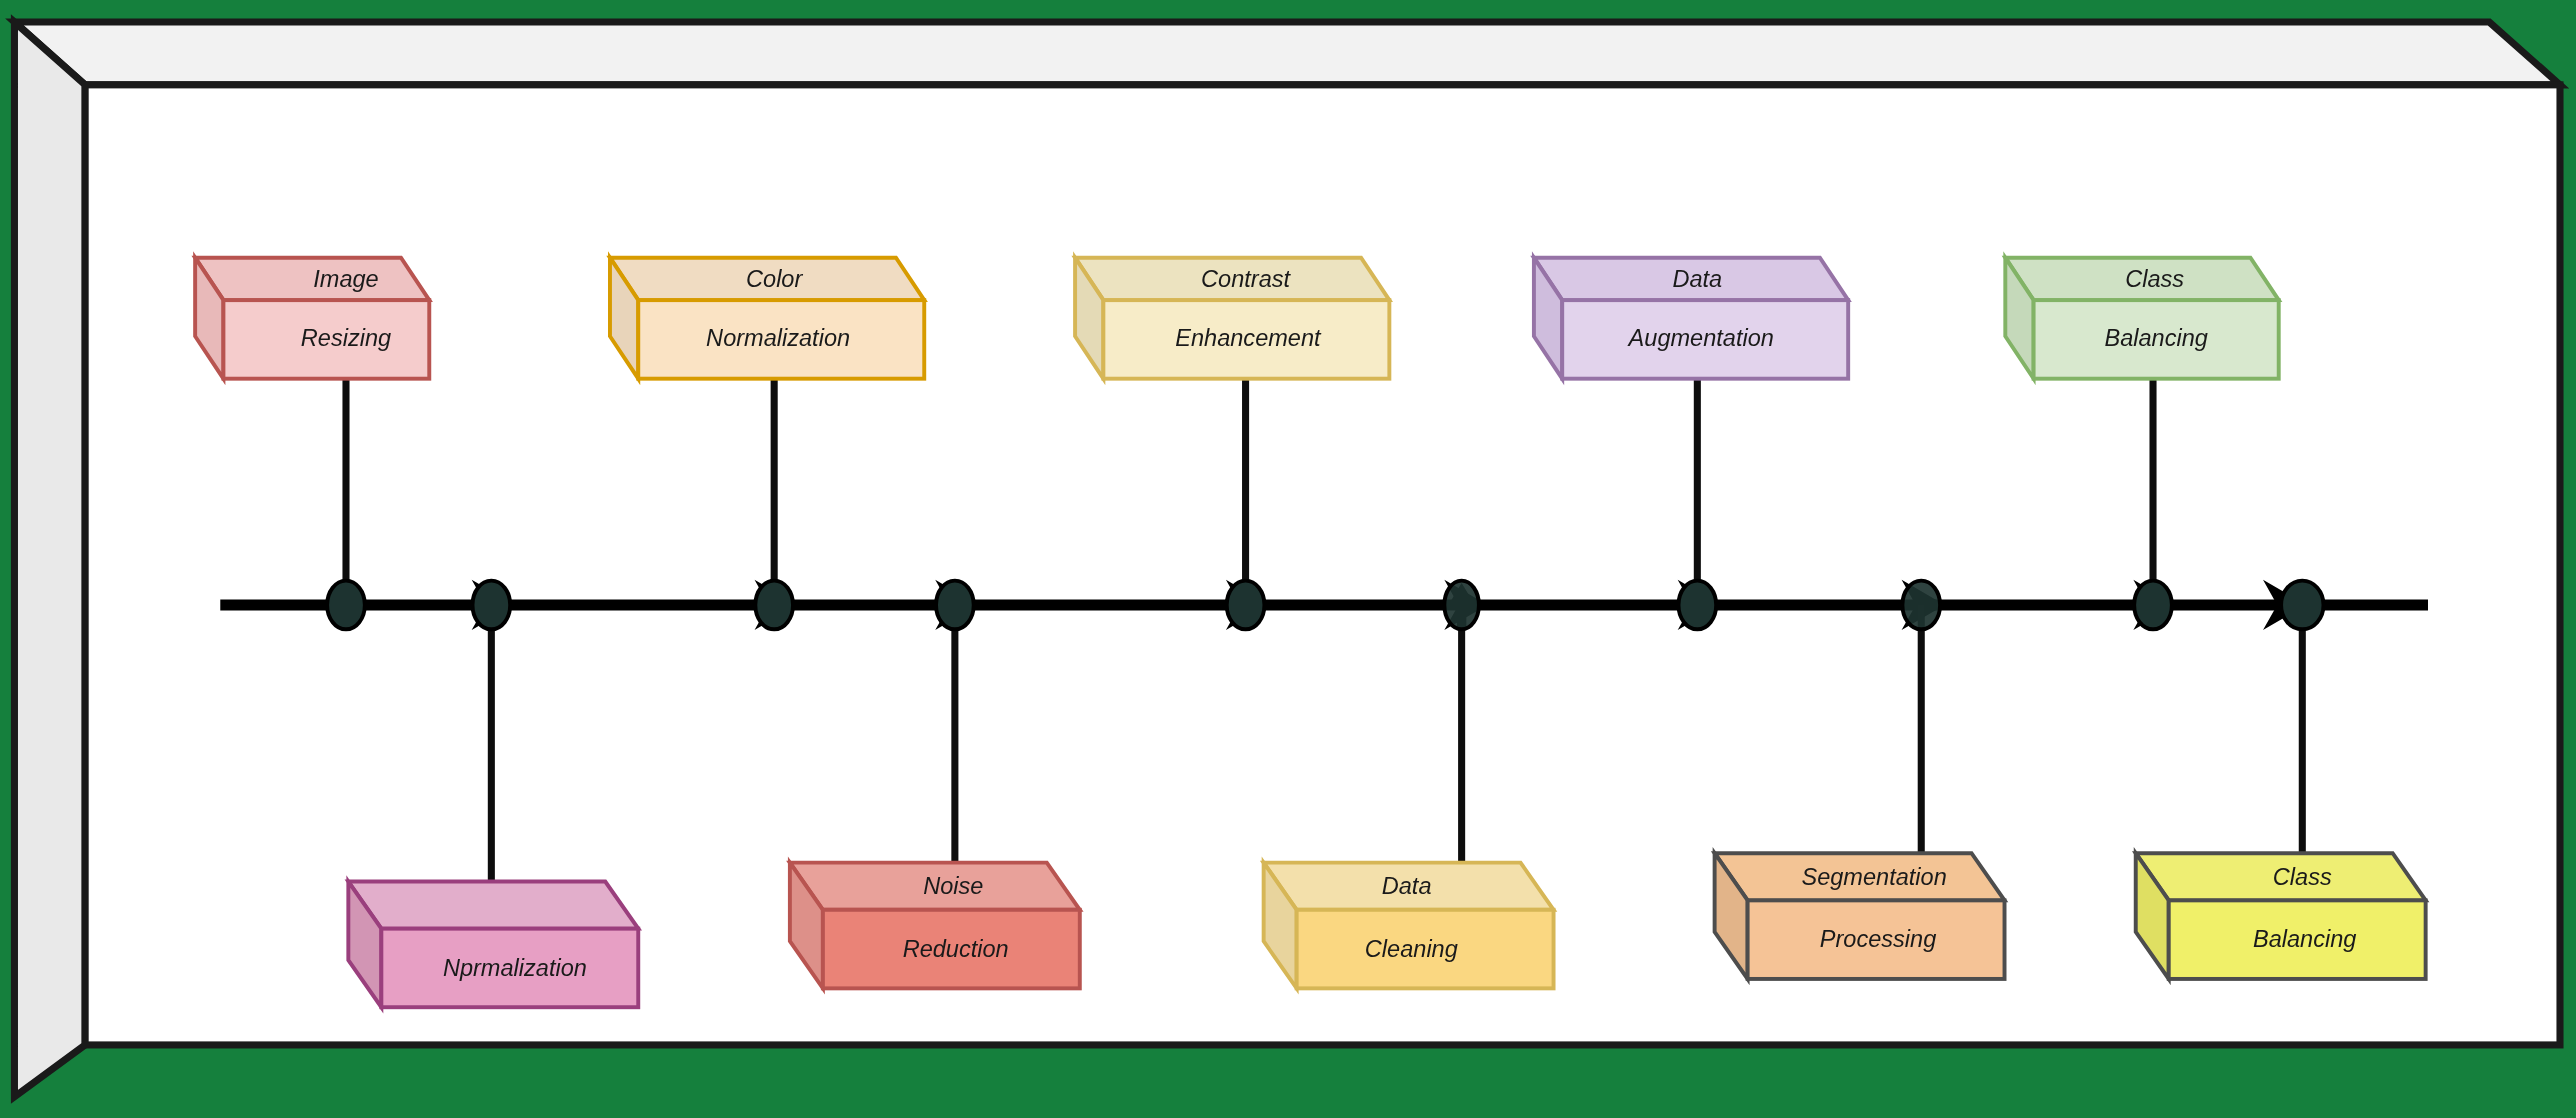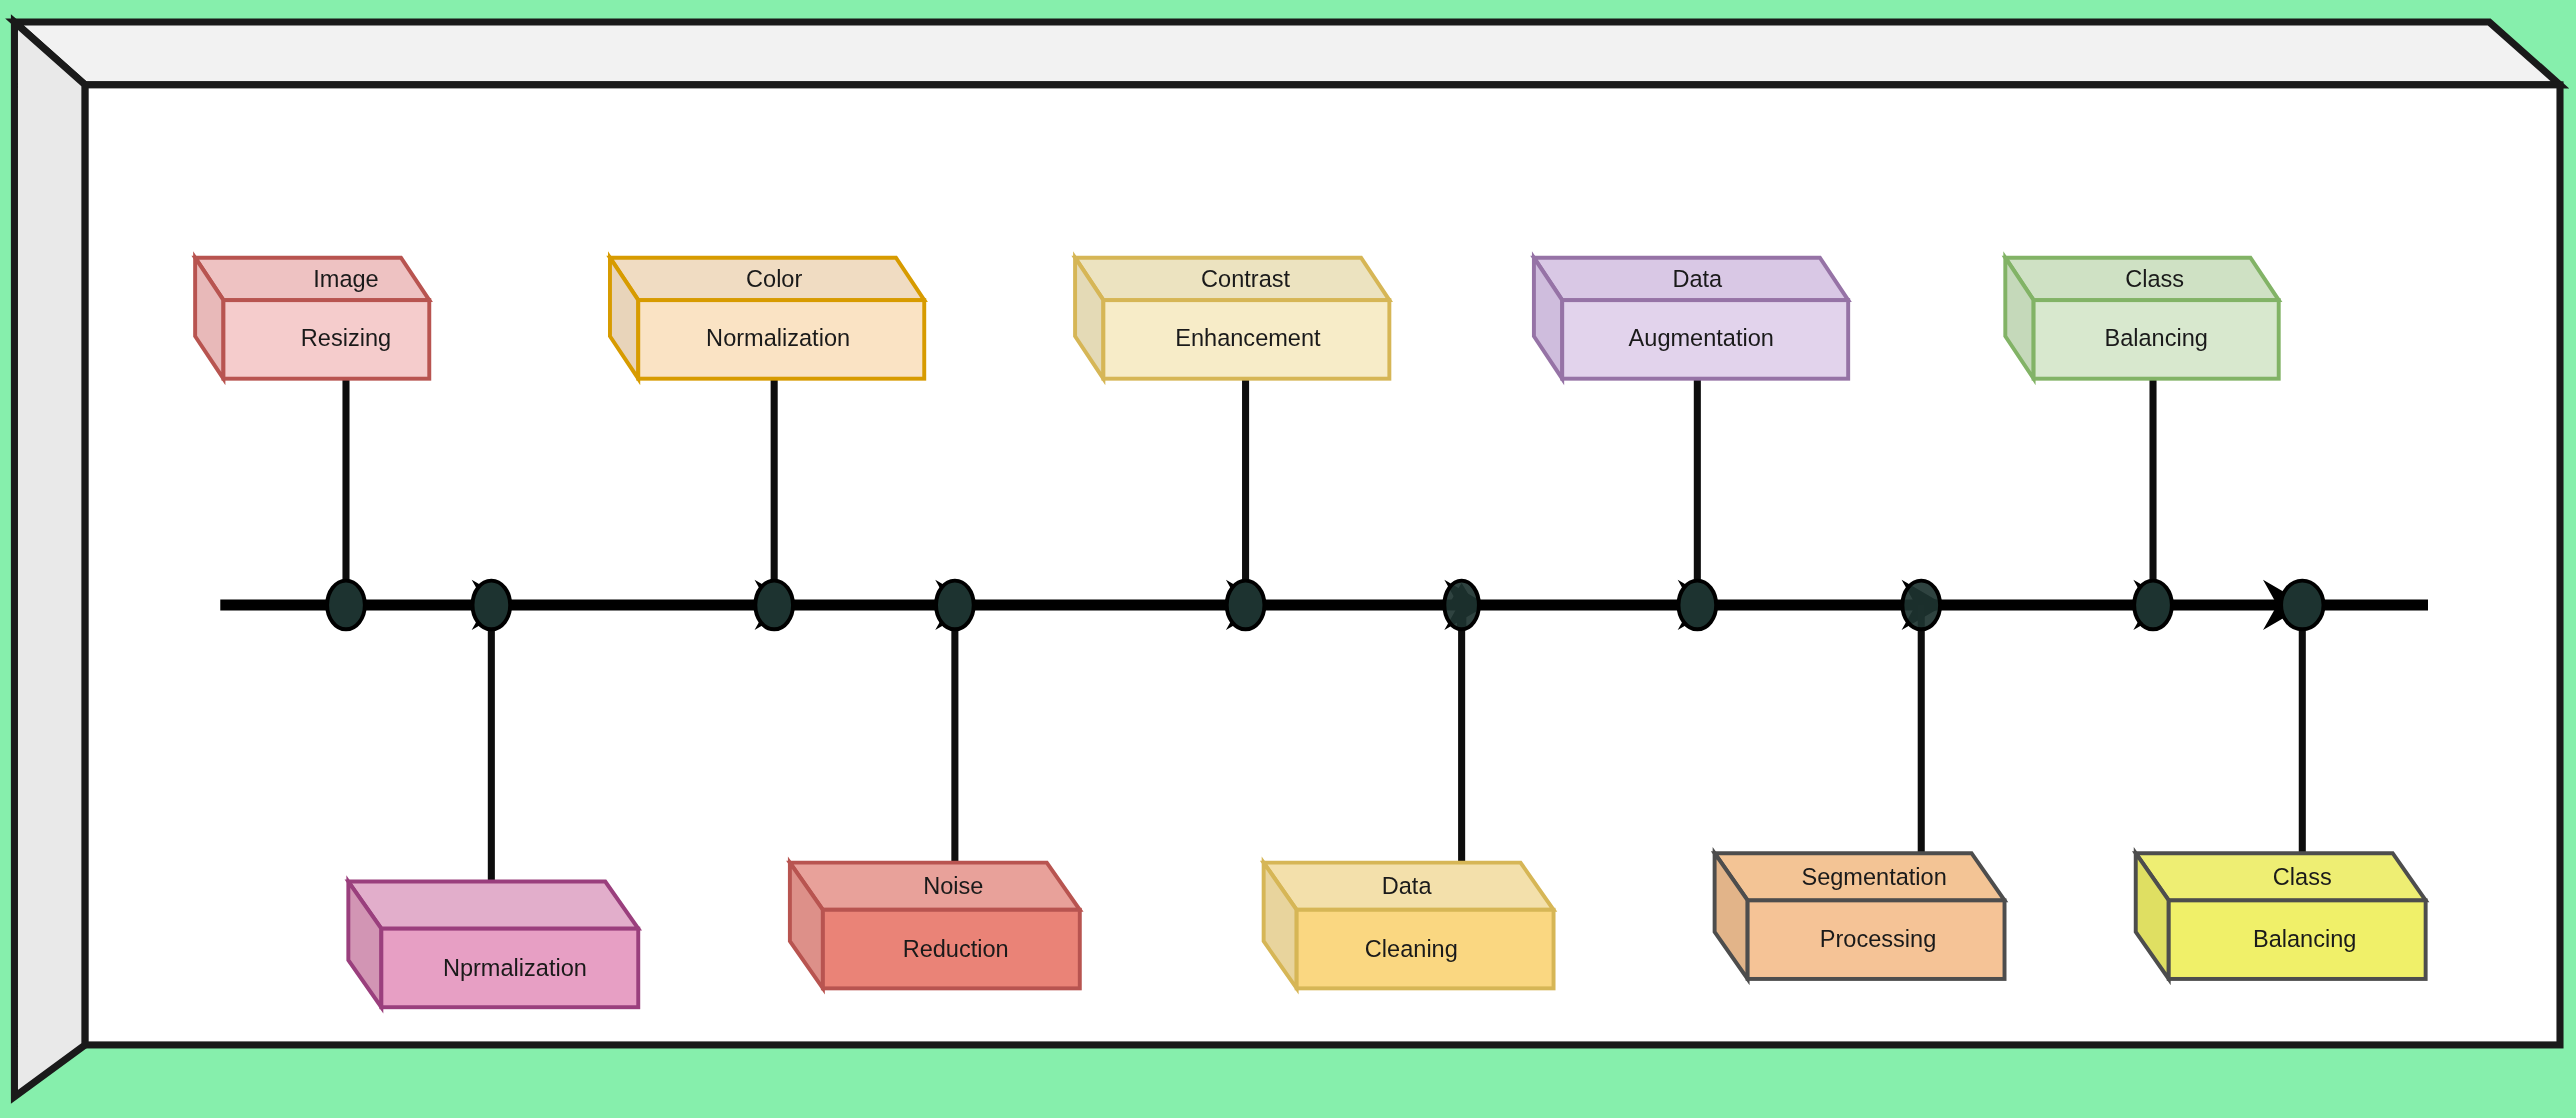--- a/index.html
+++ b/index.html
@@ -1,17 +1,17 @@
 <!DOCTYPE html>
 <html style="font-size:12.6px"><head>
 <meta charset="utf-8">
 <style>
   html,body{margin:0;padding:0;background:#ffffff;}
   body{font-family:"Liberation Sans", sans-serif;}
-  #stage{position:relative;width:2576px;height:1118px;background:#86efac;overflow:hidden;}
+  #stage{position:relative;width:2576px;height:1118px;background:#15803d;overflow:hidden;font-style:italic;}
   #diagram{position:absolute;left:0;top:0;width:2576px;height:1118px;}
   .boxlabel{font-family:"Liberation Sans", sans-serif;font-size:30px;fill:#1a1a1a;text-anchor:middle;dominant-baseline:middle;}
 </style>
 </head>
 <body>
 
 <div id="stage">
   <svg id="diagram" viewBox="0 0 3278 1423" xmlns="http://www.w3.org/2000/svg">
 
     <g>

